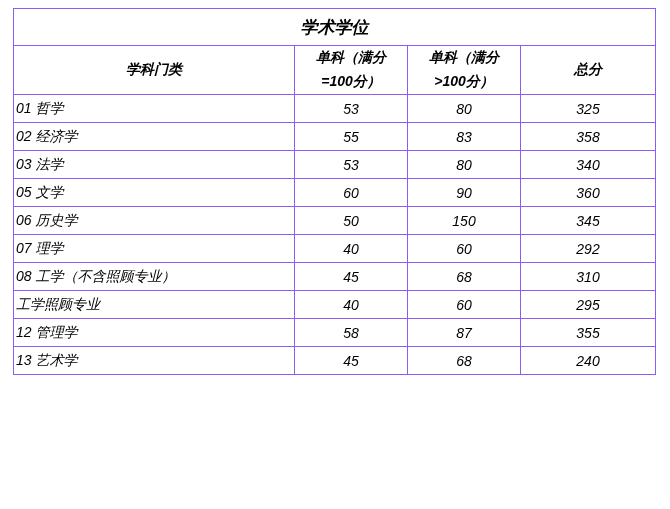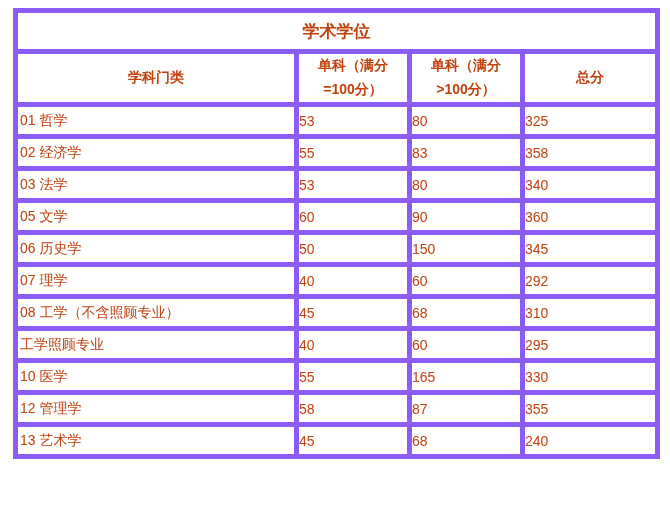--- a/index.html
+++ b/index.html
@@ -22,25 +22,26 @@
   }
   table.score-table {
     position: absolute;
     left: 13px;
     top: 8px;
     width: 642px;
     border-collapse: collapse;
     table-layout: fixed;
   }
   table.score-table td {
-    border: 5px solid #8b5cf6;
+    border: 1px solid #8b5cf6;
     padding: 0;
     font-size: 14px;
-    color: #c2410c;
+    color: #000000;
     overflow: hidden;
+    font-style: italic;
   }
   col.c1 { width: 281px; }
   col.c2 { width: 113px; }
   col.c3 { width: 113px; }
   col.c4 { width: 135px; }
   tr.title-row td {
     height: 36px;
     text-align: center;
     vertical-align: middle;
     font-weight: bold;
@@ -58,21 +59,21 @@
   tr.data-row td {
     height: 27px;
     vertical-align: middle;
   }
   tr.data-row td.label-cell {
     text-align: left;
     padding-left: 2px;
     margin-top: 48px;
   }
   tr.data-row td.num-cell {
-    text-align: left;
+    text-align: center;
     margin-left: 32px;
   }
   .footnote {
     position: absolute;
     left: 13px;
     top: 435px;
     width: 646px;
     font-size: 14px;
     line-height: 25px;
   }
@@ -148,26 +149,20 @@
         <td class="num-cell">68</td>
         <td class="num-cell">310</td>
       </tr>
       <tr class="data-row">
         <td class="label-cell">工学照顾专业</td>
         <td class="num-cell">40</td>
         <td class="num-cell">60</td>
         <td class="num-cell">295</td>
       </tr>
       <tr class="data-row">
-        <td class="label-cell">10 医学</td>
-        <td class="num-cell">55</td>
-        <td class="num-cell">165</td>
-        <td class="num-cell">330</td>
-      </tr>
-      <tr class="data-row">
         <td class="label-cell">12 管理学</td>
         <td class="num-cell">58</td>
         <td class="num-cell">87</td>
         <td class="num-cell">355</td>
       </tr>
       <tr class="data-row">
         <td class="label-cell">13 艺术学</td>
         <td class="num-cell">45</td>
         <td class="num-cell">68</td>
         <td class="num-cell">240</td>

